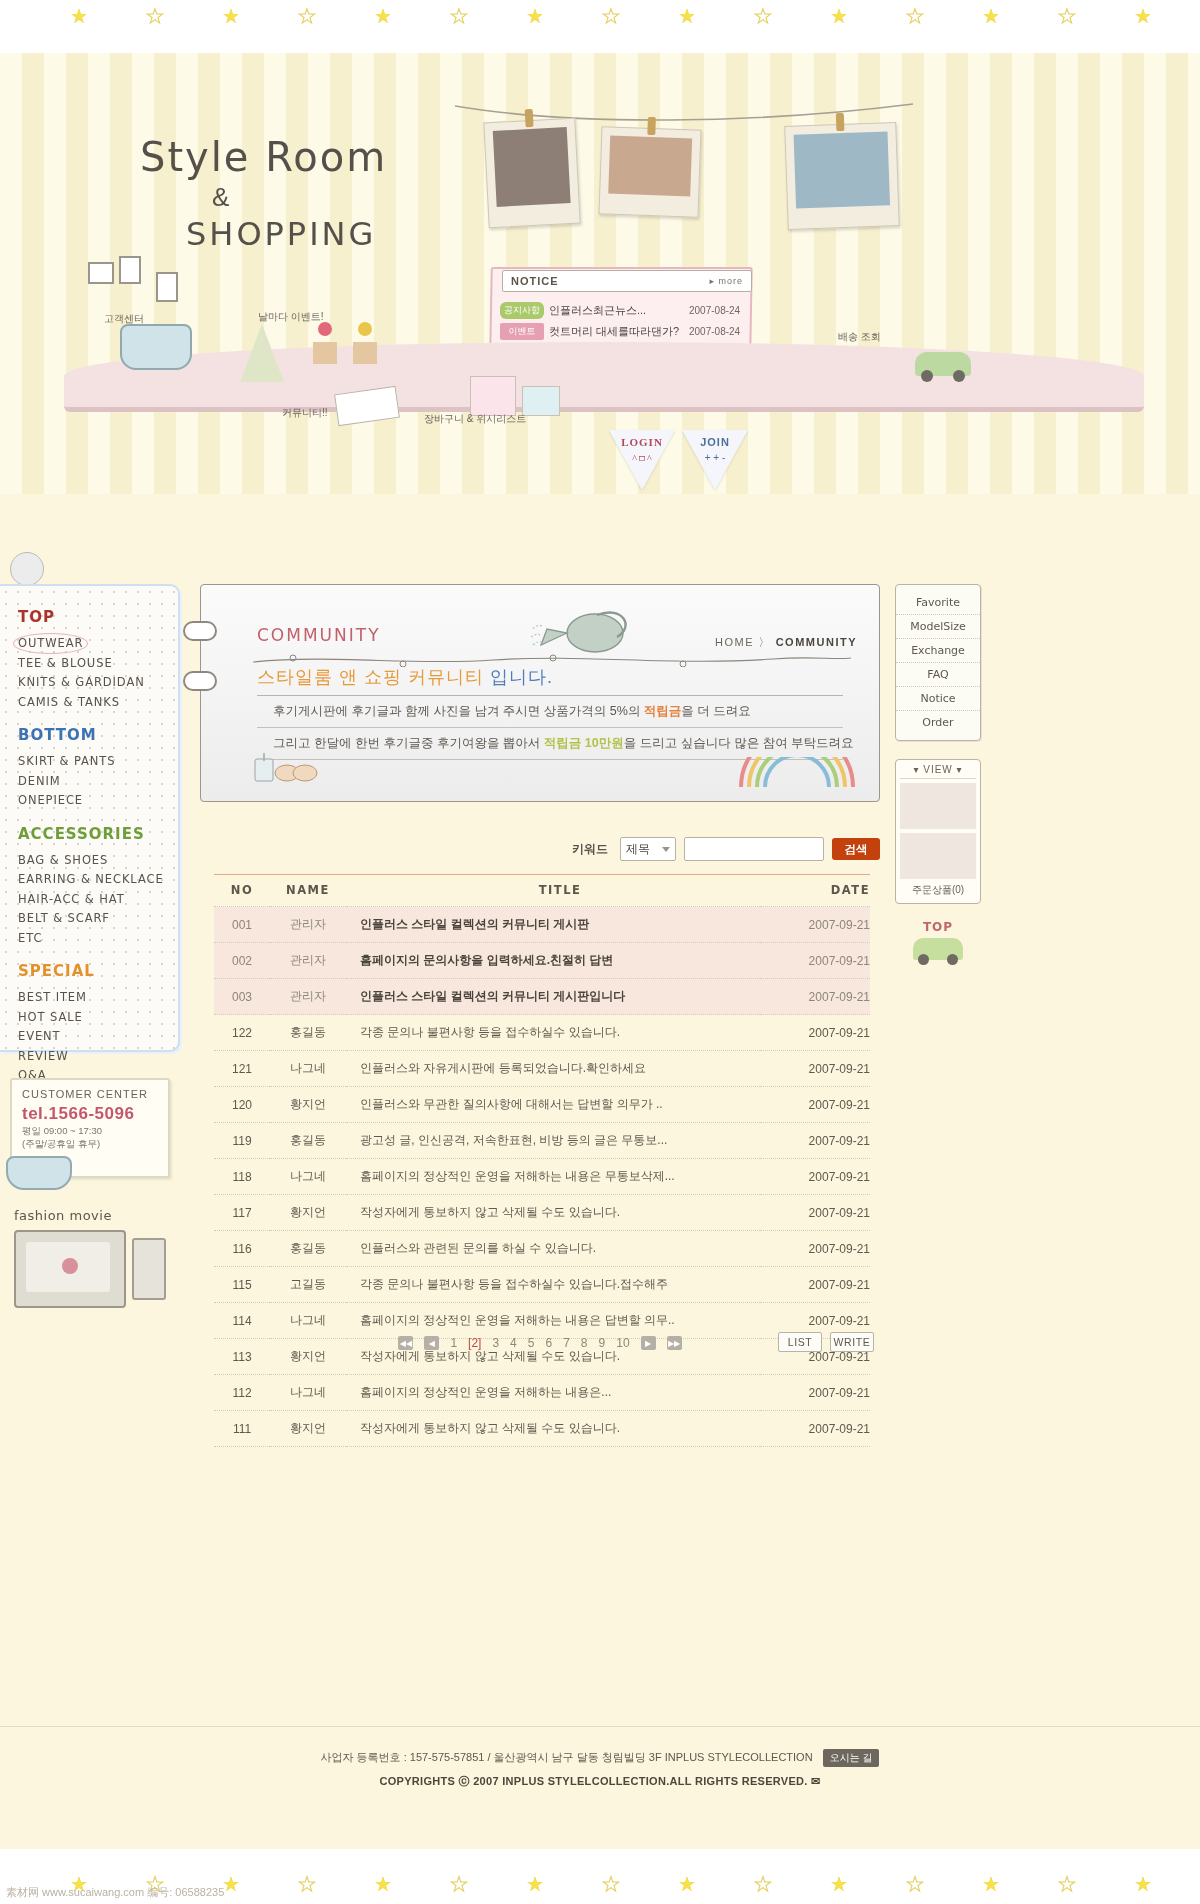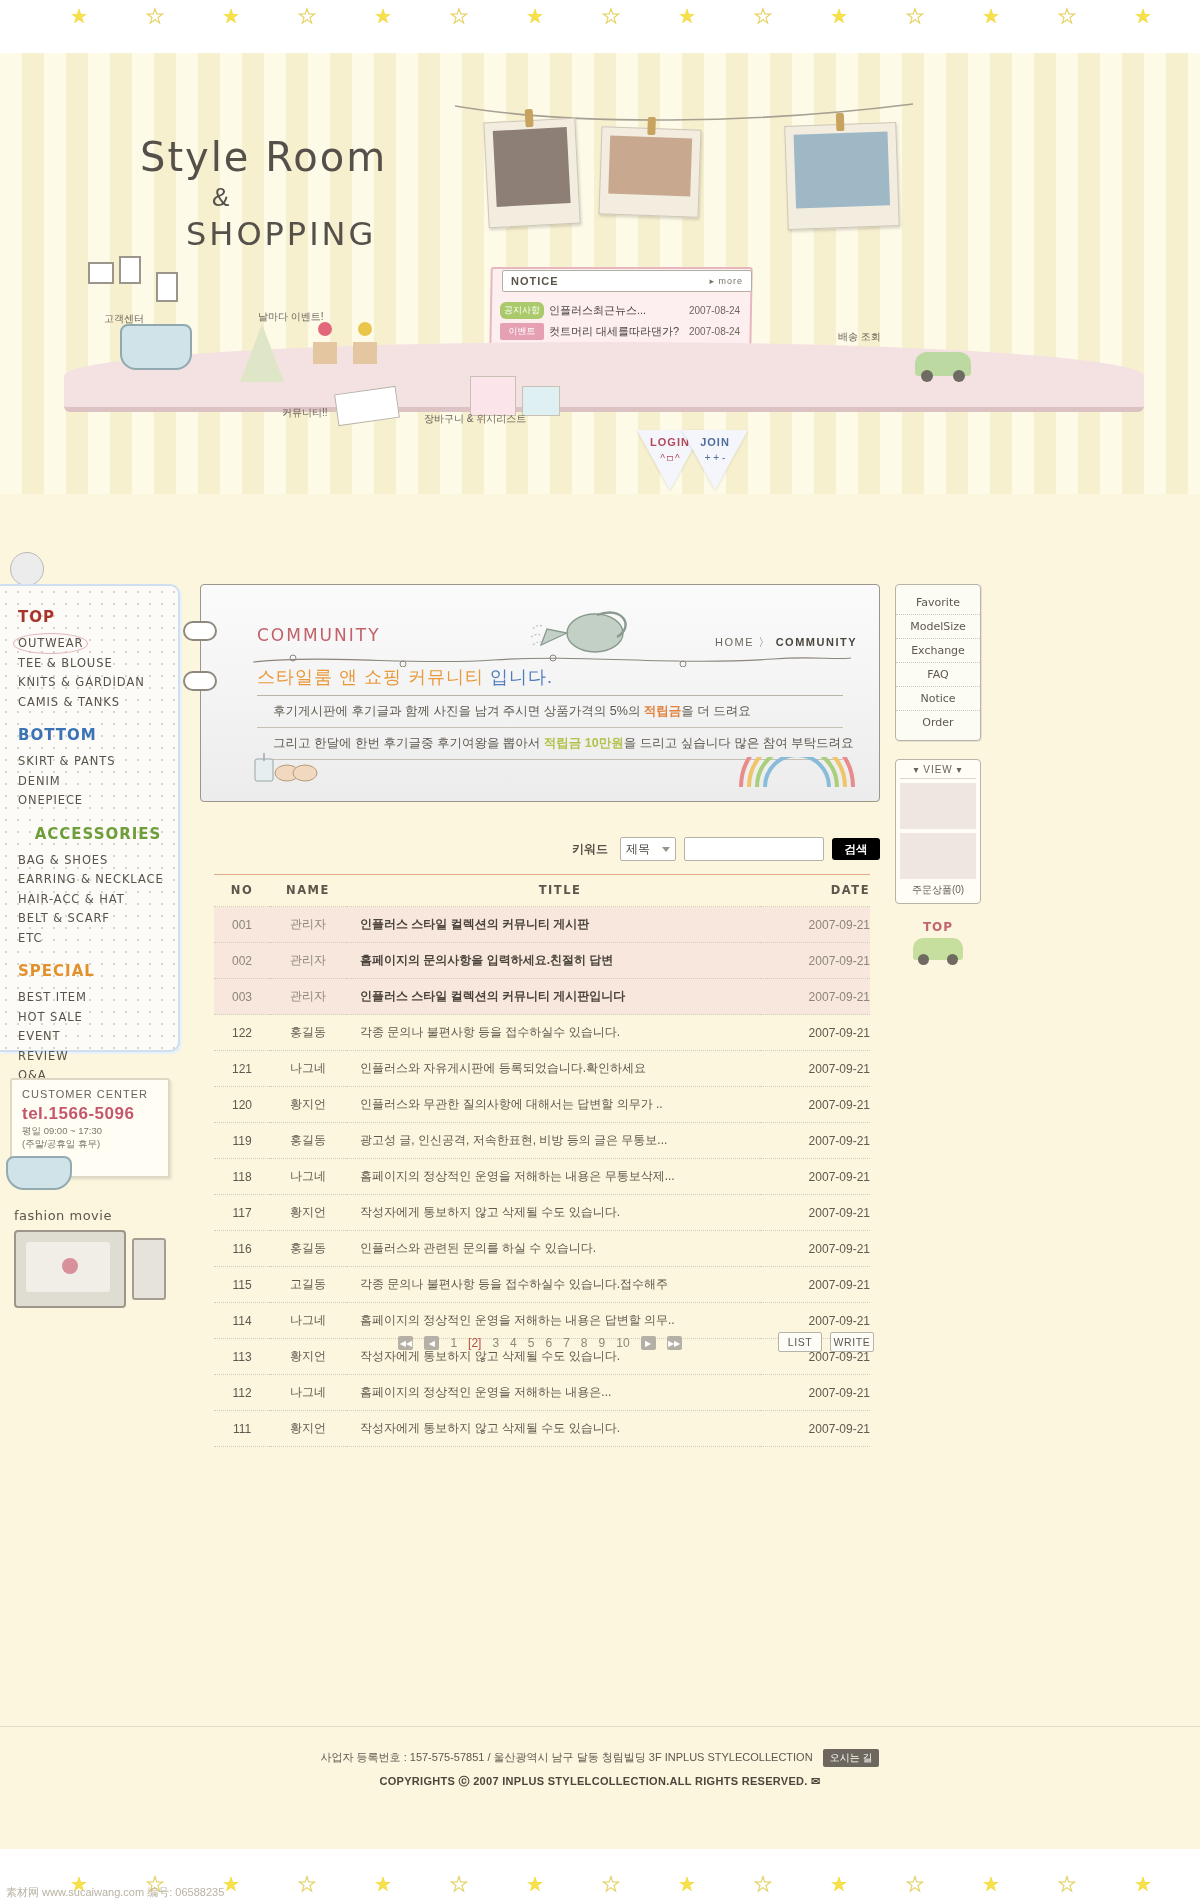--- a/index.html
+++ b/index.html
@@ -115,21 +115,21 @@
   
   .flag { position:absolute; top:406px; width:66px; height:60px; }
   .flag .tri {
     width:0; height:0; border-left:33px solid transparent; border-right:33px solid transparent;
     border-top:60px solid #f4f6fb; filter:drop-shadow(0 1px 1px rgba(0,0,0,.12));
   }
   .flag .txt { position:absolute; top:6px; left:0; width:66px; text-align:center;
                font-size:11px; font-weight:bold; color:#b2495a; letter-spacing:1px; }
   .flag .sub { position:absolute; top:22px; left:0; width:66px; text-align:center;
                font-size:10px; color:#b2495a; }
-  .flag.login { left:637px; }
+  .flag.login { left:609px;font-family:Liberation Serif, serif; }
   .flag.join  { left:682px; }
   .flag.join .txt, .flag.join .sub { color:#4f6d9c; }
 
   
   .sidebar {
     position:absolute; left:0px; top:584px; width:180px; height:468px;
     background:
       radial-gradient(circle, #d9d4c4 1px, transparent 1.2px) 0 0/12px 12px,
       #fcfbf7;
     border:2px solid #cfdff0; border-left:none;
@@ -211,21 +211,21 @@
                display:flex; align-items:center; justify-content:flex-end; gap:8px; }
   .kw-label { font-size:12px; color:#57514a; font-weight:bold; margin-right:4px; }
   .sel-box { width:56px; height:24px; background:#fff; border:1px solid #b8b2a6;
              border-radius:2px; display:flex; align-items:center; justify-content:space-between;
              padding:0 5px; font-size:12px; color:#4c4740; cursor:pointer; }
   .sel-box .arrow { width:0;height:0;border-left:4px solid transparent;border-right:4px solid transparent;
              border-top:5px solid #9a948a; }
   .kw-input { width:140px; height:24px; background:#fff; border:1px solid #b8b2a6;
              border-radius:2px; font-size:12px; padding:0 5px; outline:none;
              font-family:"Liberation Sans",sans-serif; }
-  .btn-search { width:48px; height:22px; background:#000000; border:none; border-radius:3px;
+  .btn-search { width:48px; height:22px; background:#c2410c; border:none; border-radius:3px;
              color:#fff; font-size:11.5px; font-weight:bold; cursor:pointer;
              font-family:"Liberation Sans",sans-serif; }
 
   
   .board { position:absolute; left:14px; top:290px; width:656px; }
   .board table { width:100%; border-collapse:collapse; }
   .board thead th { font-size:11.5px; color:#5d564c; letter-spacing:1.5px; padding:8px 0 9px;
                     font-family:"DejaVu Sans", sans-serif;
                     border-top:1.6px solid #e4ab8b; }
   .board thead tr th { border-bottom:1px dotted #d3ccbb; }
@@ -416,21 +416,21 @@
 <div class="sidebar" id="sidebar">
     <div class="cat-h top" style="color: rgb(168, 52, 44);">TOP</div>
     <div><span class="cat-i sel">OUTWEAR</span></div>
     <div><span class="cat-i">TEE &amp; BLOUSE</span></div>
     <div><span class="cat-i">KNITS &amp; GARDIDAN</span></div>
     <div><span class="cat-i">CAMIS &amp; TANKS</span></div>
     <div class="cat-h bottom" style="color: rgb(59, 115, 180);">BOTTOM</div>
     <div><span class="cat-i">SKIRT &amp; PANTS</span></div>
     <div><span class="cat-i">DENIM</span></div>
     <div><span class="cat-i">ONEPIECE</span></div>
-    <div class="cat-h acc" style="color: rgb(110, 158, 58); text-align: center;">ACCESSORIES</div>
+    <div class="cat-h acc" style="color: rgb(110, 158, 58);">ACCESSORIES</div>
     <div><span class="cat-i">BAG &amp; SHOES</span></div>
     <div><span class="cat-i">EARRING &amp; NECKLACE</span></div>
     <div><span class="cat-i">HAIR-ACC &amp; HAT</span></div>
     <div><span class="cat-i">BELT &amp; SCARF</span></div>
     <div><span class="cat-i">ETC</span></div>
     <div class="cat-h spc" style="color: rgb(226, 145, 44);">SPECIAL</div>
     <div><span class="cat-i">BEST ITEM</span></div>
     <div><span class="cat-i">HOT SALE</span></div>
     <div><span class="cat-i">EVENT</span></div>
     <div><span class="cat-i">REVIEW</span></div>

